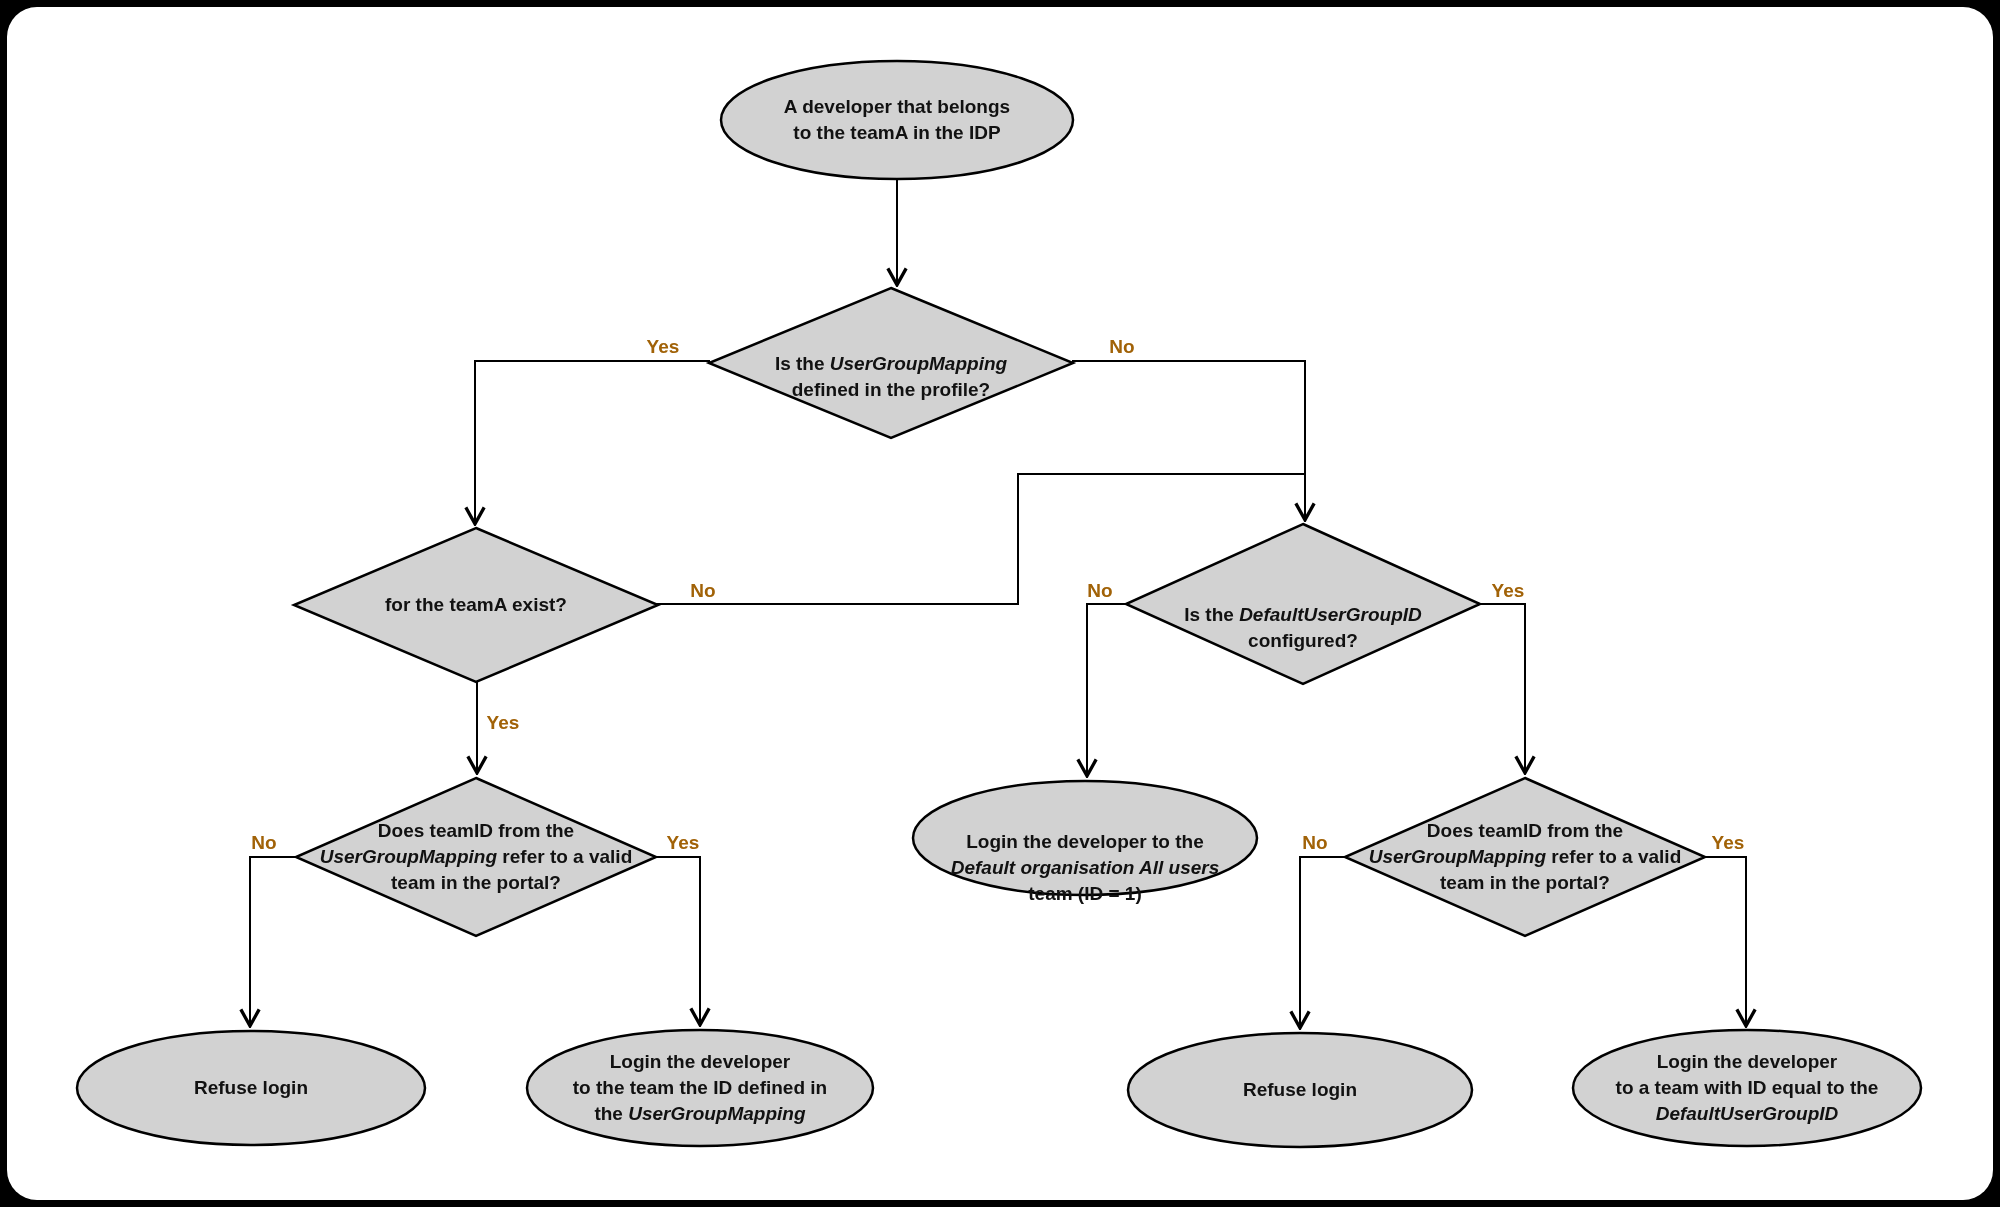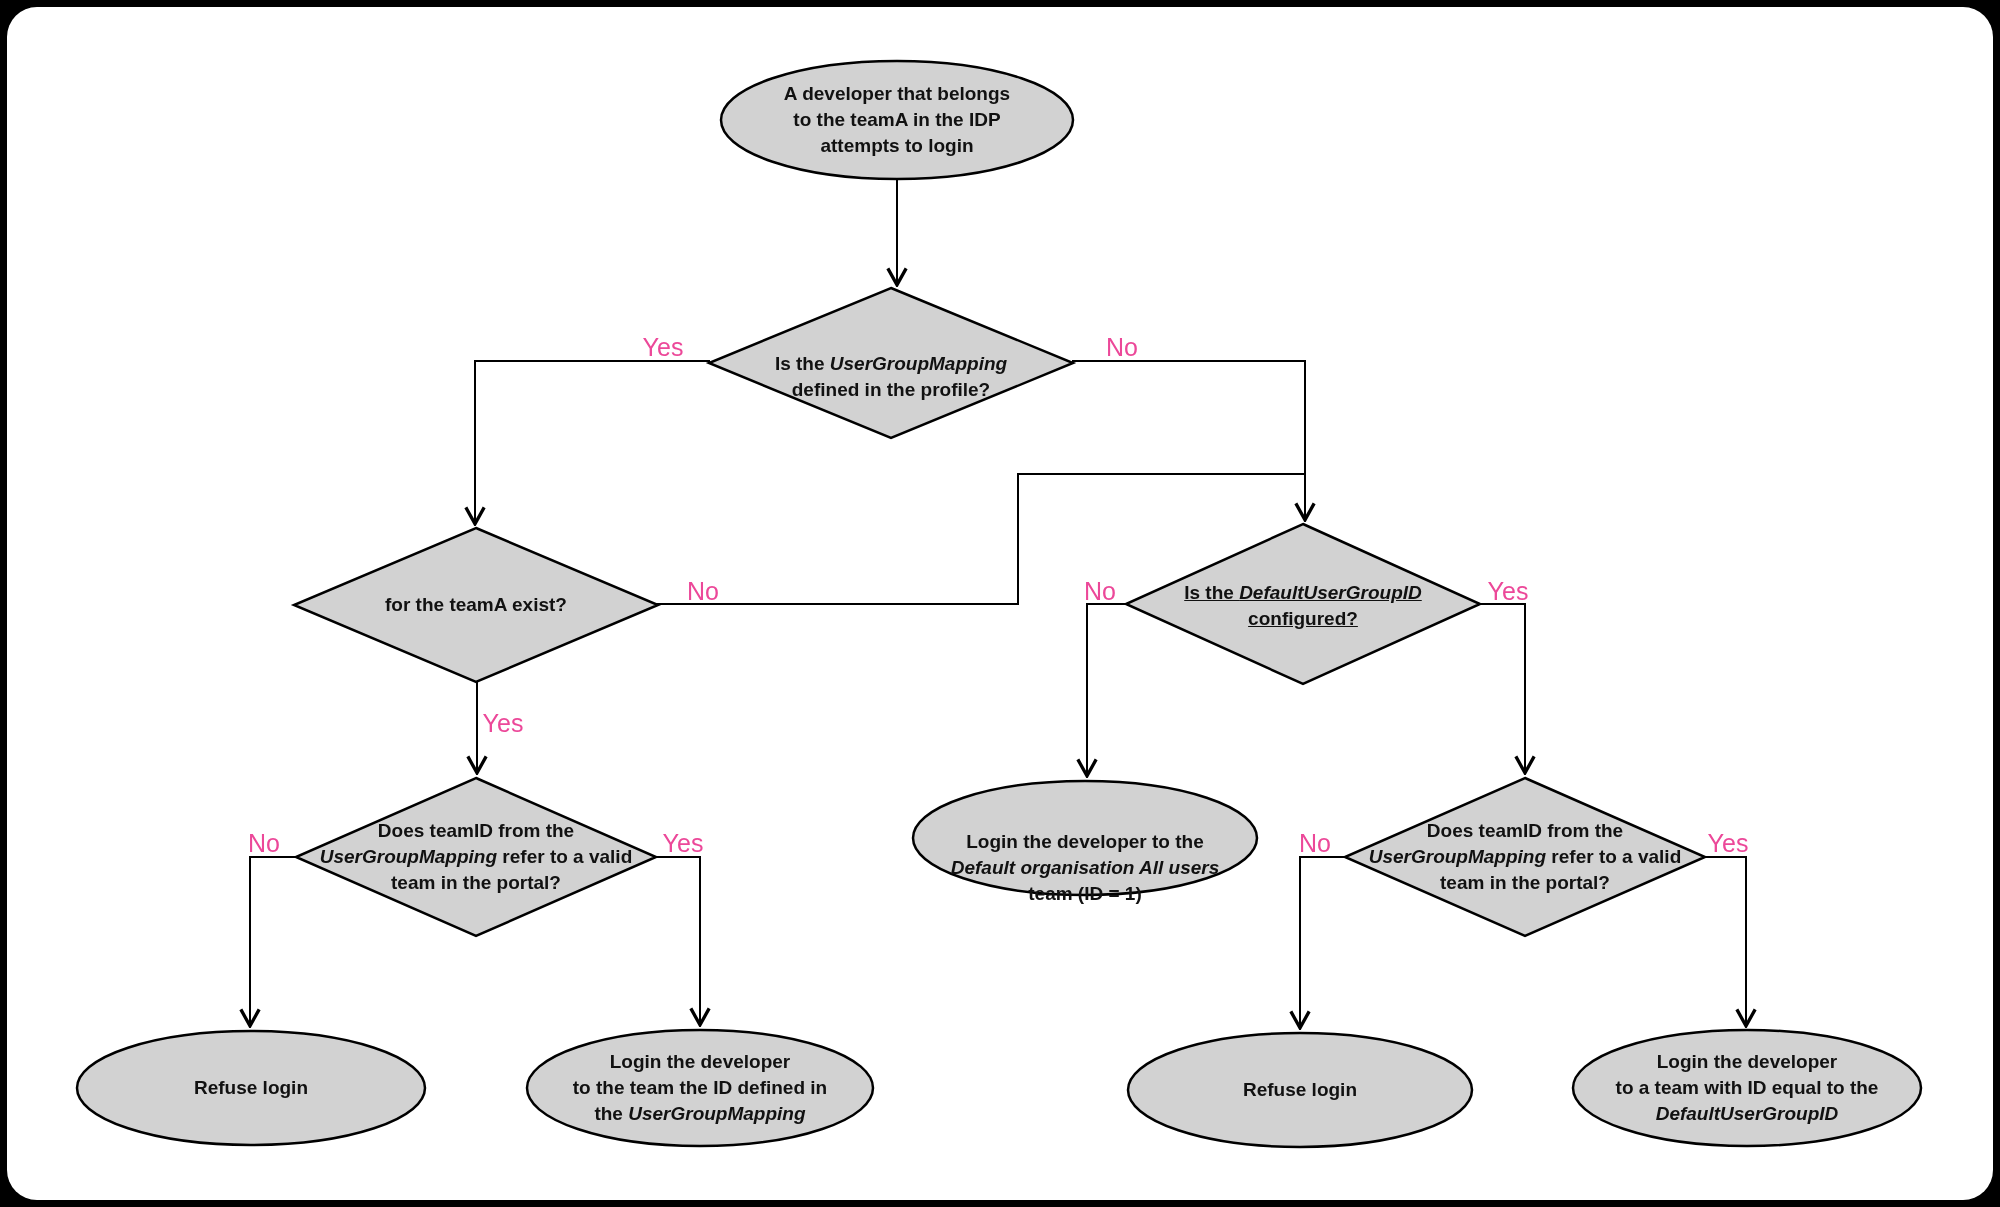--- a/index.html
+++ b/index.html
@@ -8,22 +8,22 @@
   .card{position:absolute;left:7px;top:7px;right:7px;bottom:7px;background:#fff;
         border-radius:30px;}
   svg.flow{position:absolute;left:0;top:0;width:2000px;height:1207px;}
   .node-shape{fill:#d2d2d2;stroke:#000;stroke-width:2.5;}
   .edge{fill:none;stroke:#000;stroke-width:2;}
   .node-label{position:absolute;transform:translate(-50%,-50%);width:420px;
               text-align:center;color:#111;font-size:19px;line-height:26px;
               font-weight:600;letter-spacing:0;}
   .node-label .tl{white-space:nowrap;}
   .node-label .it, .edge-label .it{font-style:italic;}
-  .edge-label{position:absolute;transform:translate(-50%,-50%);color:#ec4899;
-              font-size:25px;font-weight:400;white-space:nowrap;}
+  .edge-label{position:absolute;transform:translate(-50%,-50%);color:#a16207;
+              font-size:19px;font-weight:700;white-space:nowrap;}
 </style>
 </head>
 <body>
 
 <div class="stage">
   <div class="card"></div>
 
   <svg class="flow" viewBox="0 0 2000 1207">
     <defs>
       <marker id="arrow" viewBox="0 0 12 12" refX="10.5" refY="6" markerWidth="11" markerHeight="11" orient="auto">
@@ -52,30 +52,29 @@
     <ellipse class="node-shape" cx="251" cy="1088" rx="174" ry="57"></ellipse>
     <ellipse class="node-shape" cx="700" cy="1088" rx="173" ry="58"></ellipse>
     <ellipse class="node-shape" cx="1085" cy="838" rx="172" ry="57"></ellipse>
     <ellipse class="node-shape" cx="1300" cy="1090" rx="172" ry="57"></ellipse>
     <ellipse class="node-shape" cx="1747" cy="1088" rx="174" ry="58"></ellipse>
   </svg>
 
   <div class="node-label" style="left:897px;top:120px;">
       <div class="tl"><span>A developer that belongs</span></div>
       <div class="tl"><span>to the teamA in the IDP</span></div>
-      <div class="tl"><span>attempts to login</span></div>
     </div>
   <div class="node-label" style="left:891px;top:377px;">
       <div class="tl"><span>Is the </span><span class="it">UserGroupMapping</span></div>
       <div class="tl"><span>defined in the profile?</span></div>
     </div>
   <div class="node-label" style="left:476px;top:605px;">
       <div class="tl"><span>for the teamA exist?</span></div>
     </div>
-  <div class="node-label" style="left:1303px;top:606px;text-decoration:underline;">
+  <div class="node-label" style="left:1303px;top:628px;">
       <div class="tl"><span>Is the </span><span class="it">DefaultUserGroupID</span></div>
       <div class="tl"><span>configured?</span></div>
     </div>
   <div class="node-label" style="left:476px;top:857px;">
       <div class="tl"><span>Does teamID from the</span></div>
       <div class="tl"><span class="it">UserGroupMapping</span><span> refer to a valid</span></div>
       <div class="tl"><span>team in the portal?</span></div>
     </div>
   <div class="node-label" style="left:1525px;top:857px;">
       <div class="tl"><span>Does teamID from the</span></div>

